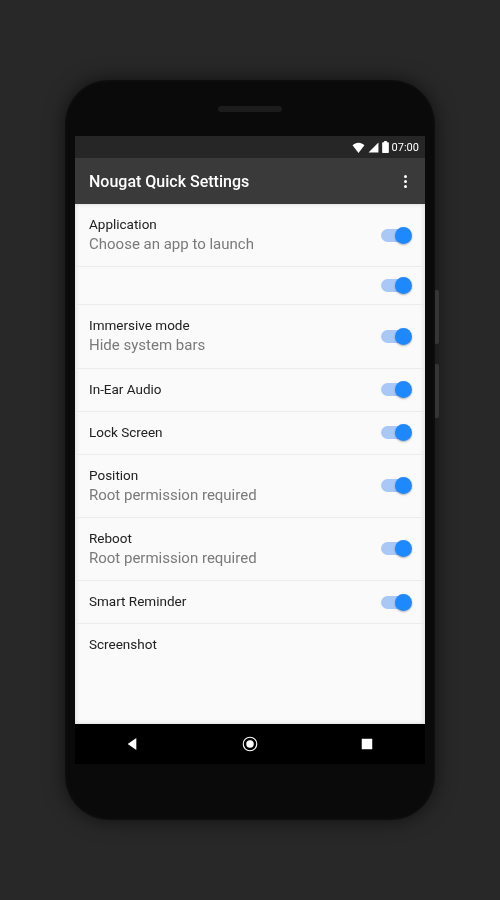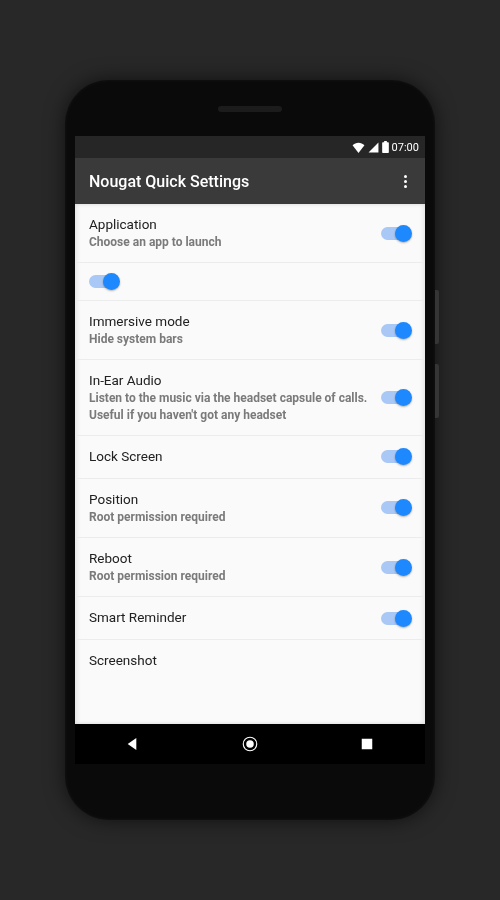--- a/index.html
+++ b/index.html
@@ -50,24 +50,25 @@
 .content {
   flex: 1; background: #fafafa; overflow: hidden;
   box-shadow: inset 2px 0 4px rgba(0,0,0,0.08), inset -2px 0 4px rgba(0,0,0,0.08);
 }
 .list { height: 100%; overflow: hidden; }
 .row {
   display: flex; align-items: center;
   padding: 12px 14px;
   border-bottom: 1px solid #ececec;
   gap: 12px;
+  justify-content: flex-end;
 }
 .row-text { flex: 1; min-width: 0; }
 .row-title { font-size: 13.5px; color: #212121; margin-bottom: 2px; }
-.row-sub { font-size: 12px; color: #7a7a7a; line-height: 1.35; font-weight: bold; }
+.row-sub { font-size: 15px; color: #7a7a7a; line-height: 1.35; }
 .switch {
   width: 30px; height: 13px; background: #a9c8f5; border-radius: 7px;
   position: relative; flex-shrink: 0;
 }
 .switch::after {
   content: ""; position: absolute; right: -1px; top: -2px;
   width: 17px; height: 17px; background: #1e88ff; border-radius: 50%;
   box-shadow: 0 1px 2px rgba(0,0,0,0.3);
 }
 .row.cut { padding-bottom: 2px; border-bottom: none; }
@@ -134,21 +135,20 @@
           <div class="row-text">
             <div class="row-title">Immersive mode</div>
             <div class="row-sub">Hide system bars</div>
           </div>
           <div class="switch"></div>
         </div>
 
         <div class="row">
           <div class="row-text">
             <div class="row-title">In-Ear Audio</div>
-            <div class="row-sub">Listen to the music via the headset capsule of calls. Useful if you haven't got any headset</div>
           </div>
           <div class="switch"></div>
         </div>
 
         <div class="row">
           <div class="row-text">
             <div class="row-title">Lock Screen</div>
           </div>
           <div class="switch"></div>
         </div>

